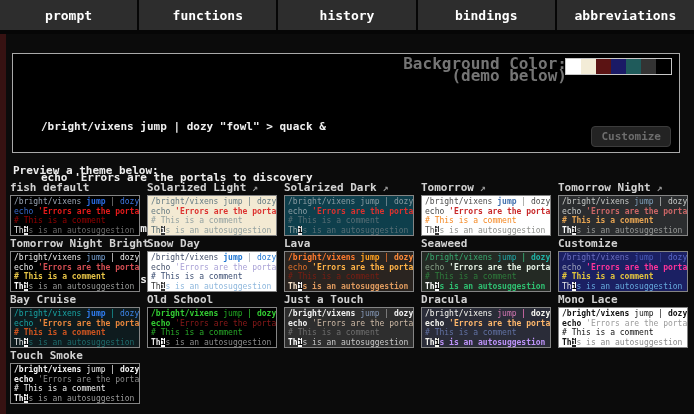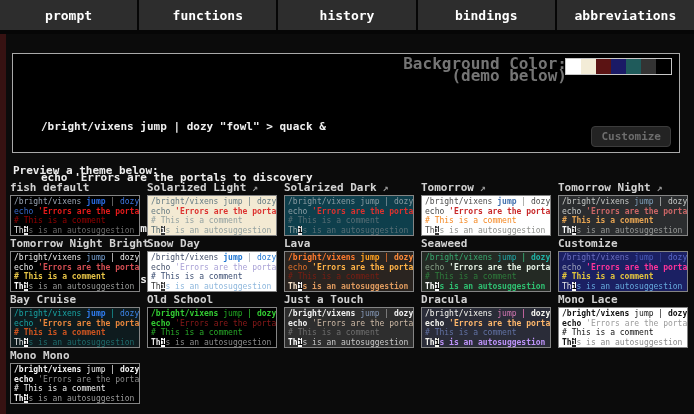--- a/index.html
+++ b/index.html
@@ -223,21 +223,21 @@
     <div class="card">
       <div class="card-title">Mono Lace</div>
       <div class="card-box" style="background: rgb(255, 255, 255);">
         <div class="ln"><span style="color: rgb(17, 17, 17); font-weight: bold;">/bright/vixens </span><span style="color: rgb(17, 17, 17);">jump </span><span style="color: rgb(17, 17, 17);">| </span><span style="color: rgb(17, 17, 17); font-weight: bold;">dozy </span></div>
         <div class="ln"><span style="color: rgb(17, 17, 17); font-weight: bold;">echo </span><span style="color: rgb(154, 154, 154);">'Errors are the portals to discovery</span></div>
         <div class="ln"><span style="color: rgb(17, 17, 17);"># This is a comment</span></div>
         <div class="ln"><span style="color: rgb(17, 17, 17); font-weight: bold;">Th</span><span style="color: rgb(255, 255, 255); font-weight: bold; background: rgb(34, 34, 34);">i</span><span style="color: rgb(138, 138, 138);">s is an autosuggestion</span></div>
       </div>
     </div>
     <div class="card">
-      <div class="card-title">Mono Mono</div>
+      <div class="card-title">Touch Smoke</div>
       <div class="card-box" style="background: rgb(0, 0, 0);">
         <div class="ln"><span style="color: rgb(242, 242, 242); font-weight: bold;">/bright/vixens </span><span style="color: rgb(242, 242, 242);">jump </span><span style="color: rgb(242, 242, 242);">| </span><span style="color: rgb(242, 242, 242); font-weight: bold;">dozy </span></div>
         <div class="ln"><span style="color: rgb(242, 242, 242); font-weight: bold;">echo </span><span style="color: rgb(138, 138, 138);">'Errors are the portals to discovery</span></div>
         <div class="ln"><span style="color: rgb(242, 242, 242);"># This is a comment</span></div>
         <div class="ln"><span style="color: rgb(242, 242, 242); font-weight: bold;">Th</span><span style="color: rgb(0, 0, 0); font-weight: bold; background: rgb(242, 242, 242);">i</span><span style="color: rgb(154, 154, 154);">s is an autosuggestion</span></div>
       </div>
     </div>
   </div>
 
 </body></html>

